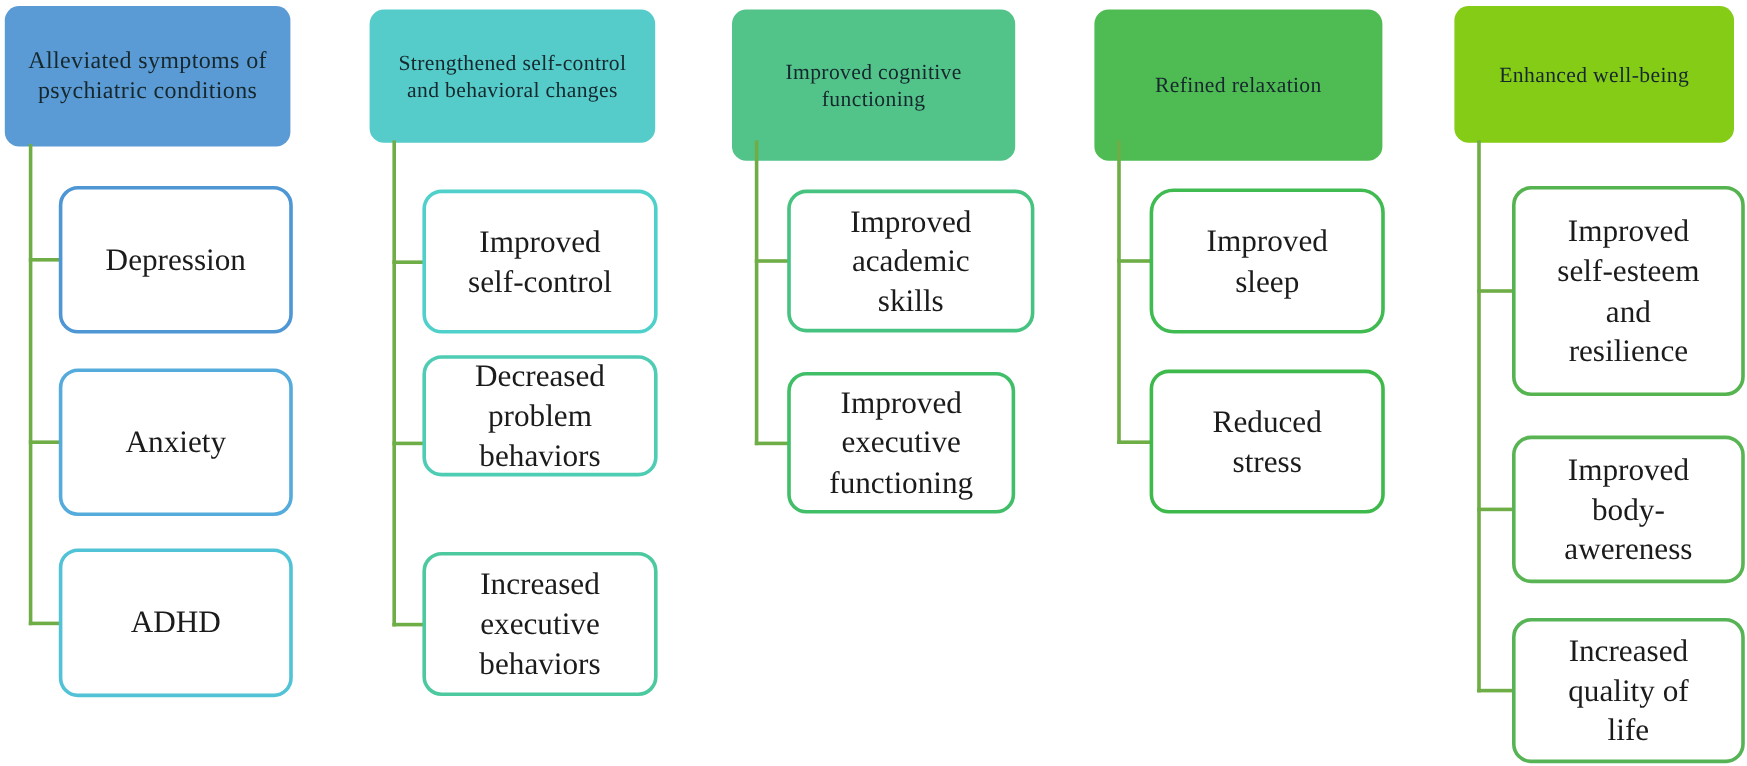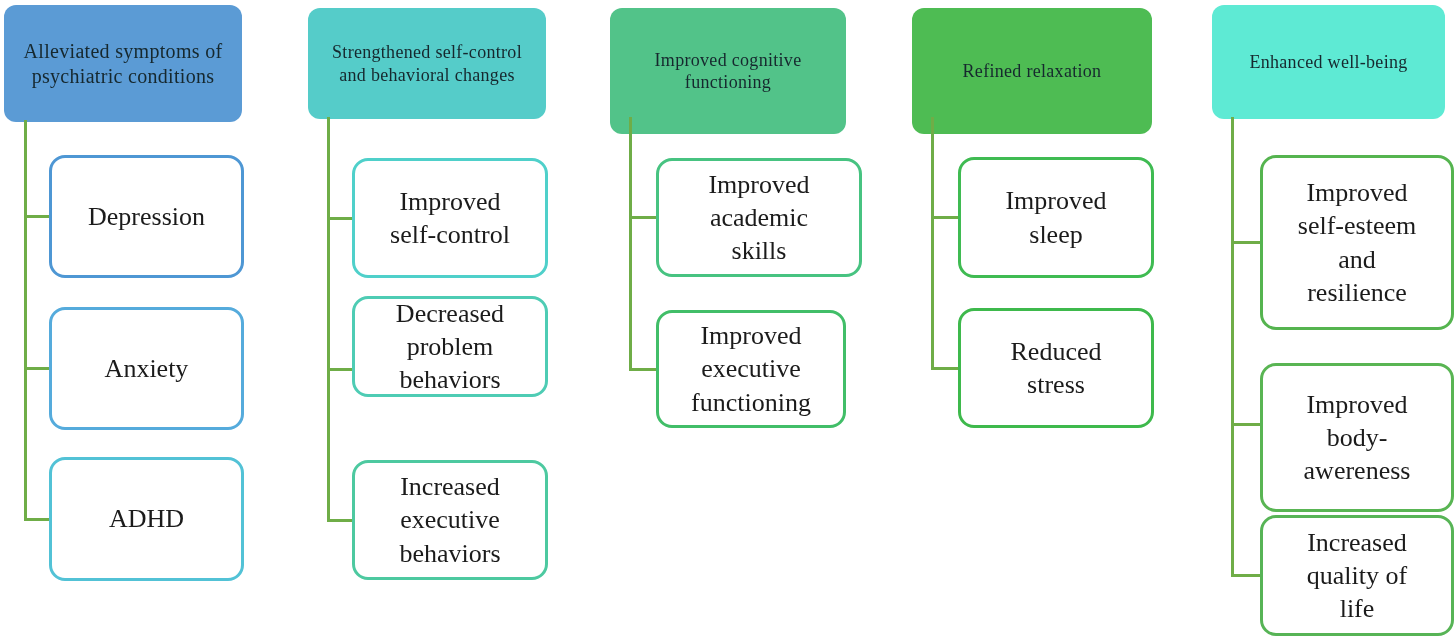--- a/index.html
+++ b/index.html
@@ -71,24 +71,24 @@
     <div class="child-box" style="left: 352px; top: 460px; width: 196px; height: 120px; border-color: rgb(77, 201, 160); color: rgb(27, 27, 27);">Increased executive behaviors</div>
     <div class="header-box" style="left: 610px; top: 8px; width: 236px; height: 126px; background: rgb(82, 195, 137); color: rgb(22, 40, 46);">Improved cognitive functioning</div>
     <div class="connector" style="left: 628.5px; top: 117px; width: 3px; height: 253.5px; background: rgb(111, 173, 71);"></div>
     <div class="connector" style="left: 628.5px; top: 216px; width: 29.5px; height: 3px; background: rgb(111, 173, 71);"></div>
     <div class="child-box" style="left: 656px; top: 158px; width: 206px; height: 119px; border-color: rgb(71, 195, 129); color: rgb(27, 27, 27);">Improved academic skills</div>
     <div class="connector" style="left: 628.5px; top: 367.5px; width: 29.5px; height: 3px; background: rgb(111, 173, 71);"></div>
     <div class="child-box" style="left: 656px; top: 310px; width: 190px; height: 118px; border-color: rgb(65, 190, 104); color: rgb(27, 27, 27);">Improved executive functioning</div>
     <div class="header-box" style="left: 912px; top: 8px; width: 240px; height: 126px; background: rgb(78, 188, 83); color: rgb(22, 40, 46);">Refined relaxation</div>
     <div class="connector" style="left: 930.5px; top: 117px; width: 3px; height: 252.5px; background: rgb(111, 173, 71);"></div>
     <div class="connector" style="left: 930.5px; top: 216px; width: 29.5px; height: 3px; background: rgb(111, 173, 71);"></div>
-    <div class="child-box" style="left: 958px; top: 157px; width: 196px; height: 121px; border-color: rgb(63, 187, 82); color: rgb(27, 27, 27);">Improved sleep</div>
+    <div class="child-box" style="left: 958px; top: 157px; width: 196px; height: 121px; border-color: rgb(63, 187, 82); color: rgb(27, 27, 27); border-radius: 20px;">Improved sleep</div>
     <div class="connector" style="left: 930.5px; top: 366.5px; width: 29.5px; height: 3px; background: rgb(111, 173, 71);"></div>
     <div class="child-box" style="left: 958px; top: 308px; width: 196px; height: 120px; border-color: rgb(62, 185, 76); color: rgb(27, 27, 27);">Reduced stress</div>
-    <div class="header-box" style="left: 1212px; top: 5px; width: 233px; height: 114px; background: #5eead4; color: rgb(22, 40, 46);">Enhanced well-being</div>
+    <div class="header-box" style="left: 1212px; top: 5px; width: 233px; height: 114px; background: #84cc16; color: rgb(22, 40, 46);">Enhanced well-being</div>
     <div class="connector" style="left: 1230.5px; top: 117px; width: 3px; height: 460px; background: rgb(111, 173, 71);"></div>
     <div class="connector" style="left: 1230.5px; top: 241px; width: 31.5px; height: 3px; background: rgb(111, 173, 71);"></div>
     <div class="child-box" style="left: 1260px; top: 155px; width: 194px; height: 175px; border-color: rgb(85, 180, 79); color: rgb(27, 27, 27);">Improved self-esteem and resilience</div>
     <div class="connector" style="left: 1230.5px; top: 423px; width: 31.5px; height: 3px; background: rgb(111, 173, 71);"></div>
-    <div class="child-box" style="left: 1260px; top: 363px; width: 194px; height: 149px; border-color: rgb(89, 181, 83); color: rgb(27, 27, 27);">Improved body-awereness</div>
+    <div class="child-box" style="left: 1260px; top: 363px; width: 194px; height: 123px; border-color: rgb(89, 181, 83); color: rgb(27, 27, 27);">Improved body-awereness</div>
     <div class="connector" style="left: 1230.5px; top: 574px; width: 31.5px; height: 3px; background: rgb(111, 173, 71);"></div>
     <div class="child-box" style="left: 1260px; top: 515px; width: 194px; height: 121px; border-color: rgb(87, 180, 86); color: rgb(27, 27, 27);">Increased quality of life</div>
   </div>
 
 </body></html>

